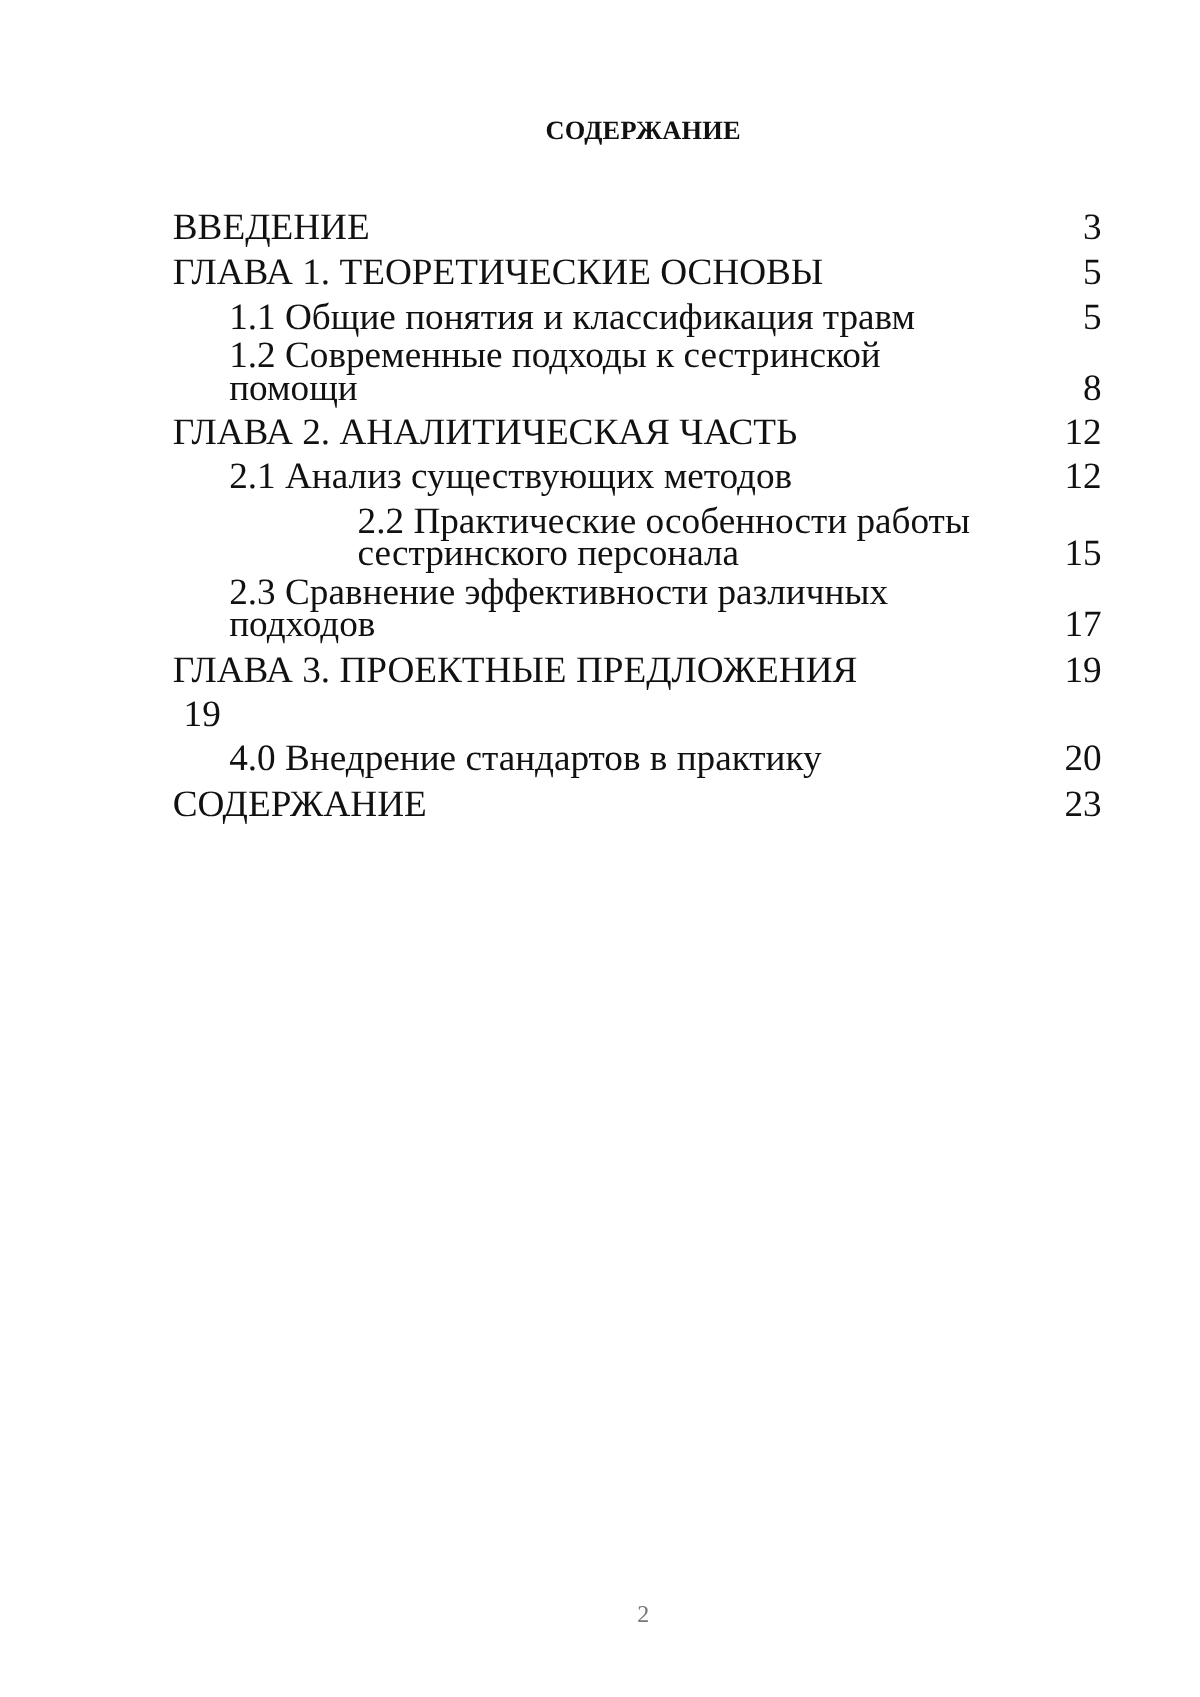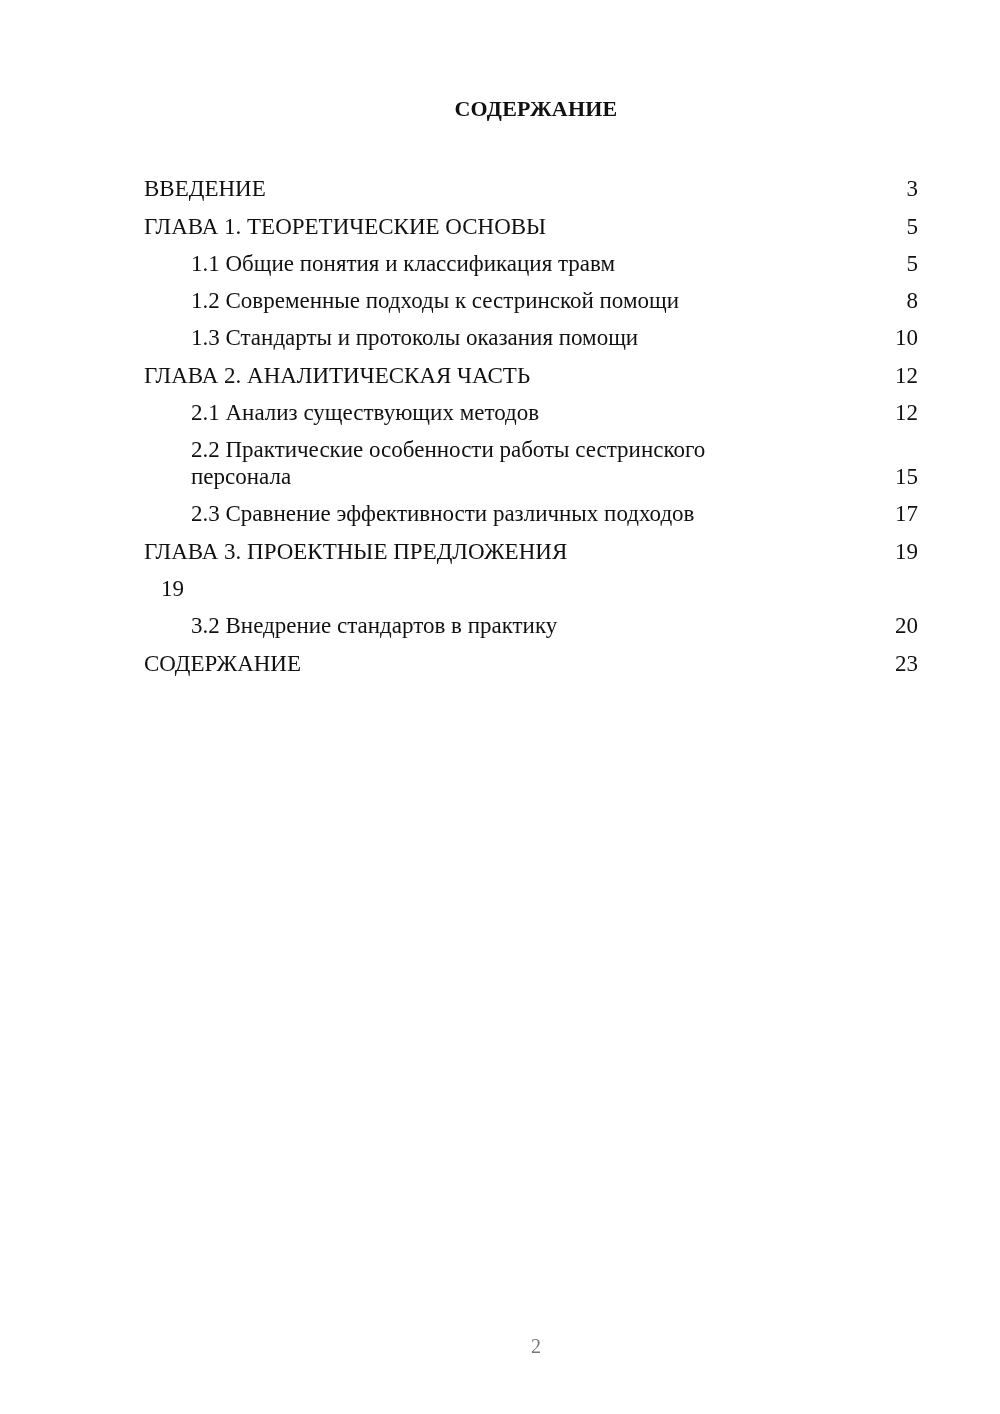--- a/index.html
+++ b/index.html
@@ -8,26 +8,26 @@
       font-family: "Liberation Serif", "DejaVu Serif", serif;
       color: #111111;
     }
     .title {
       position: absolute; top: 96px; left: 0; width: 1072px;
       text-align: center; font-weight: bold; font-size: 22px; letter-spacing: 0.2px;
     }
     .toc { position: absolute; left: 144px; top: 170px; width: 774px; }
     .row {
       display: flex; justify-content: space-between; align-items: flex-end;
-      font-size: 23px; line-height: 27px; min-height: 37.3px;
+      font-size: 31px; line-height: 27px; min-height: 37.3px;
     }
     .row .label { display: block; }
     .row.chapter .label { text-transform: none; }
     .row.sub .label { padding-left: 47px; max-width: 580px; }
-    .row.multi { min-height: 64px; padding-top: 0; }
+    .row.multi { min-height: 64px; padding-top: 0; justify-content: flex-end; }
     .row .page { text-align: right; min-width: 40px; padding-bottom: 5px; }
     .row .label { padding-bottom: 5px; }
     .page-number {
       position: absolute; top: 1335px; left: 0; width: 1072px; text-align: center;
       font-size: 20px; color: #777777;
     }
   </style>
 </head>
 <body>
 
@@ -43,24 +43,20 @@
     <span class="page">5</span>
   </div>
   <div class="row sub">
     <span class="label">1.1 Общие понятия и классификация травм</span>
     <span class="page">5</span>
   </div>
   <div class="row sub">
     <span class="label">1.2 Современные подходы к сестринской помощи</span>
     <span class="page">8</span>
   </div>
-  <div class="row sub">
-    <span class="label">1.3 Стандарты и протоколы оказания помощи</span>
-    <span class="page">10</span>
-  </div>
   <div class="row chapter">
     <span class="label">ГЛАВА 2. АНАЛИТИЧЕСКАЯ ЧАСТЬ</span>
     <span class="page">12</span>
   </div>
   <div class="row sub">
     <span class="label">2.1 Анализ существующих методов</span>
     <span class="page">12</span>
   </div>
   <div class="row sub multi">
     <span class="label">2.2 Практические особенности работы сестринского персонала</span>
@@ -71,21 +67,21 @@
     <span class="page">17</span>
   </div>
   <div class="row chapter">
     <span class="label">ГЛАВА 3. ПРОЕКТНЫЕ ПРЕДЛОЖЕНИЯ</span>
     <span class="page">19</span>
   </div>
   <div class="row sub">
     <span class="page">19</span>
   </div>
   <div class="row sub">
-    <span class="label">3.2 Внедрение стандартов в практику</span>
+    <span class="label">4.0 Внедрение стандартов в практику</span>
     <span class="page">20</span>
   </div>
   <div class="row chapter">
     <span class="label">СОДЕРЖАНИЕ</span>
     <span class="page">23</span>
   </div>
 </div>
 
 <div class="page-number">2</div>
 

